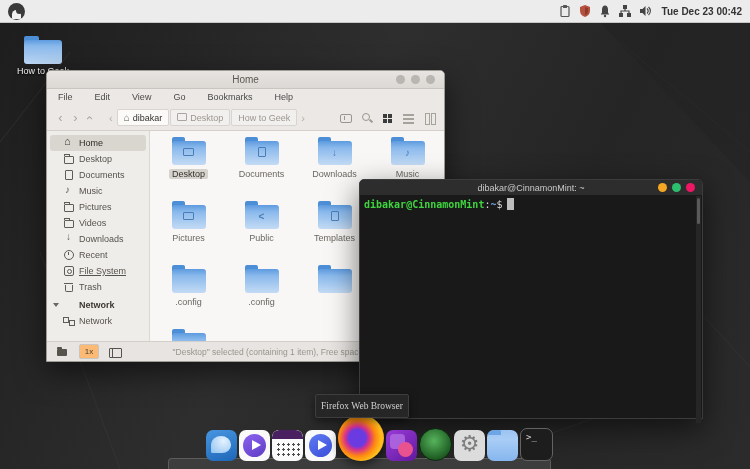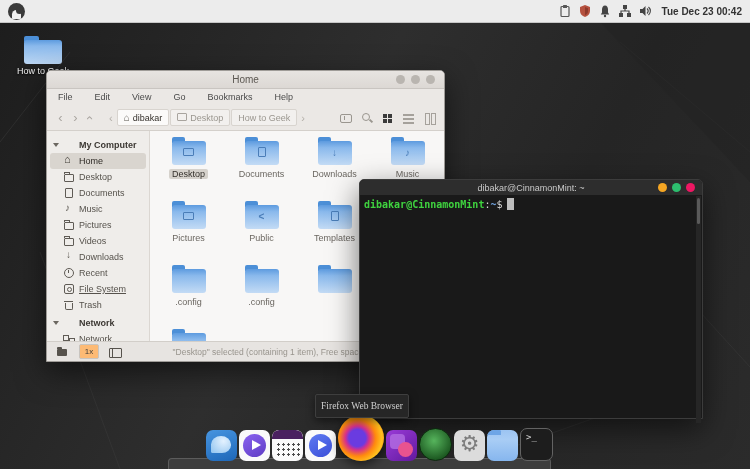--- a/index.html
+++ b/index.html
@@ -278,24 +278,20 @@
         <span class="tbi tv-entry"></span>
         <span class="tbi tv-search"></span>
         <span class="tbi tv-grid"></span>
         <span class="tbi tv-list"></span>
         <span class="tbi tv-compact"></span>
       </div>
     </div>
     <div class="nemo-body">
       <div class="sidebar">
 
-          <div class="side-row srow-header">
-            <span class="si"></span>
-            <span class="lbl">My Computer</span>
-          </div>
 
           <div class="side-row srow-item selected">
             <span class="si si-home"></span>
             <span class="lbl">Home</span>
           </div>
 
           <div class="side-row srow-item">
             <span class="si si-folder"></span>
             <span class="lbl">Desktop</span>
           </div>

